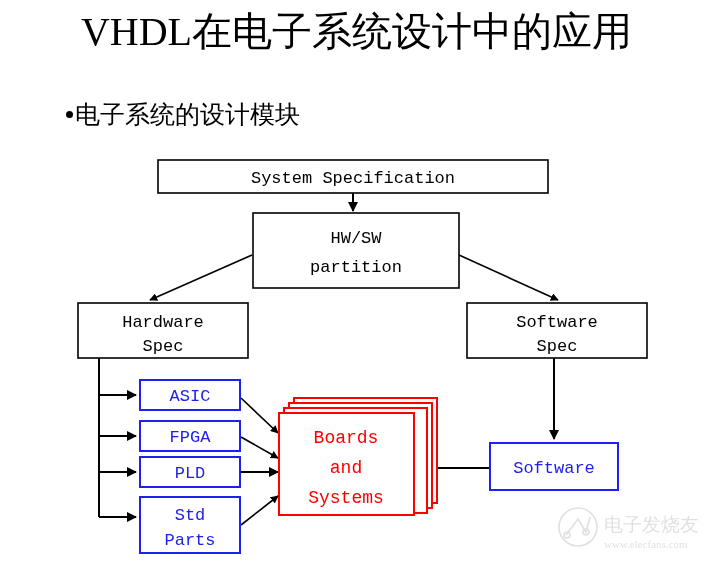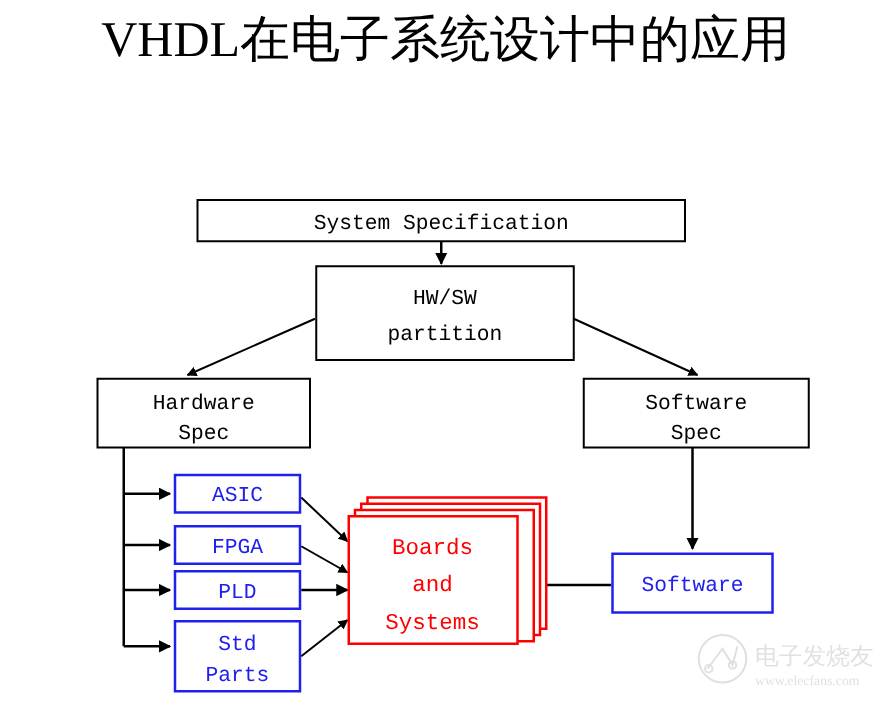--- a/index.html
+++ b/index.html
@@ -118,20 +118,24 @@
     fill: #9a9a9a;
   }
 </style>
 </head>
 <body>
 
 <div id="slide">
 
   <div id="slide-title">VHDL在电子系统设计中的应用</div>
 
+  <div id="bullet-row">
+    <span id="bullet-dot"></span>
+    <span id="bullet-text">电子系统的设计模块</span>
+  </div>
 
   <svg id="diagram" viewBox="0 0 713 418" width="713" height="418">
 
     <defs>
       <marker id="arrow" viewBox="0 0 10 10" refX="9" refY="5" markerWidth="5" markerHeight="5" orient="auto-start-reverse">
         <path d="M 0 0 L 10 5 L 0 10 z" fill="#000000"></path>
       </marker>
     </defs>
 
     <line class="conn" x1="353" y1="48" x2="353" y2="66" marker-end="url(#arrow)"></line>

